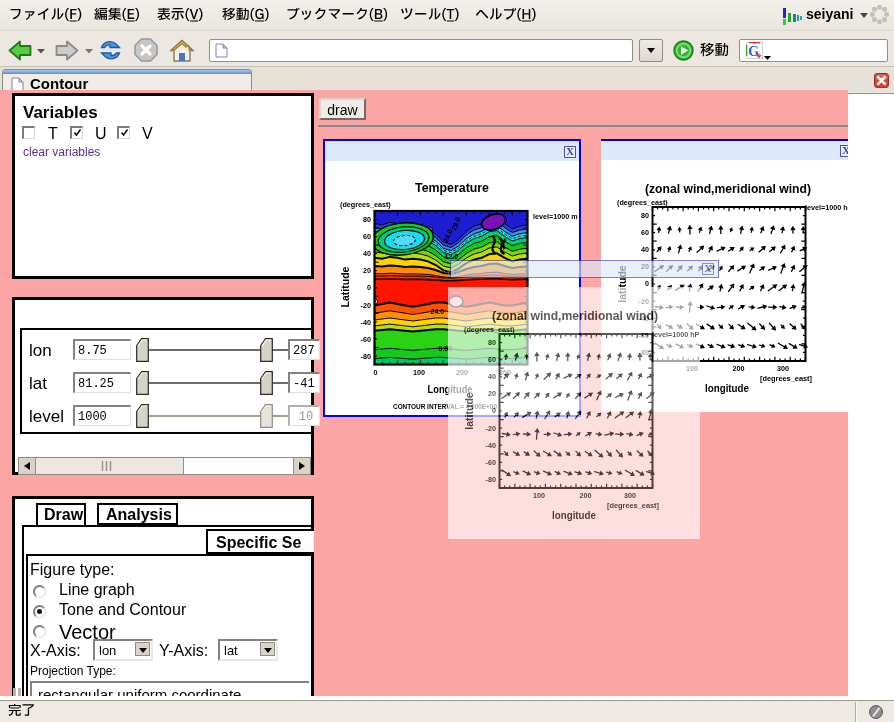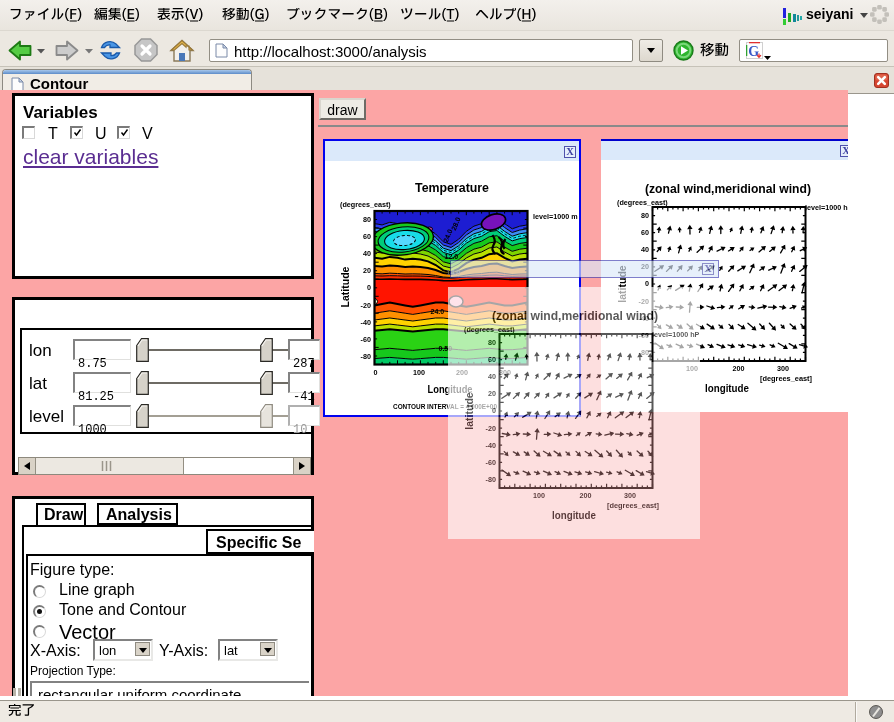--- a/index.html
+++ b/index.html
@@ -15,21 +15,21 @@
 .blackbox{position:absolute;border:3px solid #000;background:#fff}
 .urlfield{position:absolute;background:#fff;border:1px solid #928e84;border-radius:2px}
 .gbtn{position:absolute;background:#eeece5;border-top:2px solid #d9d6ce;border-left:2px solid #d9d6ce;border-right:2px solid #6e6c66;border-bottom:2px solid #6e6c66;font-size:14px;text-align:center;color:#000}
 .vscroll{position:absolute;left:877px;top:0;width:17px;height:606px;background:#d5cec2;border-left:1px solid #7c7668}
 .sbtn{position:absolute;left:0;width:16px;background:#d9d2c6;border:1px solid #948f83}
 .thumbv{position:absolute;left:0;width:16px;background:#f2efe9;border:1px solid #8d897d}
 .winttl{position:absolute;background:#dbe9fa}
 .xbtn{position:absolute;width:12px;height:12px;border:1.5px solid #4f52ac;color:#3d40a0;font-size:10.5px;line-height:9.5px;text-align:center;font-weight:bold;font-family:"Liberation Serif",serif;background:rgba(255,255,255,.3)}
 .ckb{position:absolute;width:13px;height:13px;background:#fff;border-top:2px solid #7a7a7a;border-left:2px solid #7a7a7a;border-bottom:1px solid #d8d8d8;border-right:1px solid #d8d8d8}
 .rad{position:absolute;width:13px;height:13px;border-radius:50%;background:#fff;border-top:2px solid #7a7a7a;border-left:2px solid #7a7a7a;border-bottom:1px solid #d8d8d8;border-right:1px solid #d8d8d8}
-.inp{position:absolute;background:#fff;border-top:2px solid #828282;border-left:2px solid #828282;border-bottom:1px solid #e0e0de;border-right:1px solid #e0e0de;font-family:"Liberation Mono",monospace;font-size:12px;color:#000;padding-left:3px;padding-top:16px}
+.inp{position:absolute;background:#fff;border-top:2px solid #828282;border-left:2px solid #828282;border-bottom:1px solid #e0e0de;border-right:1px solid #e0e0de;font-family:"Liberation Mono",monospace;font-size:12px;color:#000;padding-left:3px;padding-top:3px}
 .sel{position:absolute;height:22px;background:#fff;border-top:2px solid #828282;border-left:2px solid #828282;border-bottom:2px solid #e8e8e6;border-right:2px solid #e8e8e6;font-size:13px}
 .selarrow{position:absolute;right:1px;top:1px;width:15px;height:14px;background:#d9d3c8;border:1px solid #8f8b81}
 .selarrow:after{content:"";position:absolute;left:3px;top:5px;border-left:4px solid transparent;border-right:4px solid transparent;border-top:5px solid #000}
 .tabsq{position:absolute;background:#fff;border:2px solid #000;font-weight:bold;color:#000}
 svg{display:block}
 </style></head><body>
 <div class="ab menubar">
     <div class="menuitem" style="left:9px">
       <svg width="74" height="17" style="display:block">
         <g transform="translate(0,11)">
@@ -128,21 +128,20 @@
     <svg class="ab" style="left:169px;top:7px" width="26" height="25">
 <path d="M2 12.5 L13 2.5 L24 12.5 L21 12.5 L21 23 L5 23 L5 12.5 Z" fill="#f2f0ec" stroke="#8a7a5a" stroke-width="1.4"></path>
 <path d="M2.5 12 L13 2.5 L23.5 12 L20 12 L20 8 L17 8 L17 9.2 L13 5.6 L5.5 12 Z" fill="#e8b84a" stroke="#9a7a3a" stroke-width="1.2"></path>
 <rect x="10" y="15" width="6" height="8" fill="#4a78b8"></rect>
     </svg>
     <div class="urlfield" style="left:209px;top:8px;width:424px;height:23px"></div>
     <svg class="ab" style="left:215px;top:12px" width="13" height="15">
 <path d="M1 1 L8 1 L12 5 L12 14 L1 14 Z" fill="#fdfdfd" stroke="#7a8aa8" stroke-width="1"></path>
       <path d="M8 1 L8 5 L12 5 Z" fill="#c8d4e8" stroke="#7a8aa8" stroke-width="1"></path>
     </svg>
-    <div class="ab" style="left:234px;top:12px;font-size:15px">http://localhost:3000/analysis</div>
     <div class="ab" style="left:639px;top:8px;width:24px;height:23px;background:linear-gradient(#efece6,#ddd8ce);border:1px solid #8f8b81;border-radius:2px"></div>
     <div class="ab" style="left:647px;top:17px;border-left:4.5px solid transparent;border-right:4.5px solid transparent;border-top:5.5px solid #000"></div>
     <svg class="ab" style="left:673px;top:9px" width="21" height="21">
 <circle cx="10.5" cy="10.5" r="9.5" fill="#2fb52f" stroke="#1a7a1a" stroke-width="1.4"></circle>
 <circle cx="10.5" cy="10.5" r="6.8" fill="none" stroke="#7ad87a" stroke-width="2"></circle>
 <path d="M8 6.2 L15 10.5 L8 14.8 Z" fill="#fff"></path>
     </svg>
     <div class="ab" style="left:700px;top:12px">
       <svg width="30" height="18" style="display:block">
         <g transform="translate(0,12)">
@@ -183,21 +182,21 @@
       <div class="ckb" style="left:55px;top:30px"></div>
       <svg class="ab" style="left:57px;top:31px" width="12" height="12">
         <path d="M2.5 5.5 L4.5 8 L8.5 2.5" fill="none" stroke="#000" stroke-width="1.4"></path>
       </svg>
       <div class="ab" style="left:80px;top:29px;font-size:16px">U</div>
       <div class="ckb" style="left:102px;top:30px"></div>
       <svg class="ab" style="left:104px;top:31px" width="12" height="12">
         <path d="M2.5 5.5 L4.5 8 L8.5 2.5" fill="none" stroke="#000" stroke-width="1.4"></path>
       </svg>
       <div class="ab" style="left:127px;top:29px;font-size:16px">V</div>
-      <div class="ab" style="left:8px;top:49px;font-size:21px;color:#5a2d91;text-decoration:underline">clear variables</div>
+      <div class="ab" style="left:8px;top:49px;font-size:12px;color:#5a2d91;">clear variables</div>
     </div>
     <div class="blackbox" style="left:12px;top:207px;width:302px;height:178px">
       <div class="ab" style="left:5px;top:28px;width:294px;height:106px;border:2px solid #000;border-right:none"></div>
       <div class="ab" style="left:14px;top:41px;font-size:17px">lon</div>
       <div class="inp" style="left:58px;top:39px;width:58px;height:21px">8.75</div>
       <div class="ab" style="left:124px;top:49px;width:152px;height:2px;background:#6e6b64"></div>
       <svg class="ab" style="left:121px;top:38px" width="13" height="24">
         <path d="M0.7 7.5 L5.5 0.7 L12.3 0.7 L12.3 23.3 L0.7 23.3 Z" fill="#d6d2c9" stroke="#2a2925" stroke-width="1.2"></path>
         <path d="M2 8 L6 2 L11 2" fill="none" stroke="#f4f2ee" stroke-width="1.2"></path>
       </svg>
@@ -222,21 +221,21 @@
       <div class="inp" style="left:58px;top:105px;width:58px;height:21px">1000</div>
       <div class="ab" style="left:124px;top:115px;width:152px;height:2px;background:#a39f94"></div>
       <svg class="ab" style="left:121px;top:104px" width="13" height="24">
         <path d="M0.7 7.5 L5.5 0.7 L12.3 0.7 L12.3 23.3 L0.7 23.3 Z" fill="#d6d2c9" stroke="#2a2925" stroke-width="1.2"></path>
         <path d="M2 8 L6 2 L11 2" fill="none" stroke="#f4f2ee" stroke-width="1.2"></path>
       </svg>
       <svg class="ab" style="left:245px;top:104px" width="13" height="24">
         <path d="M0.7 7.5 L5.5 0.7 L12.3 0.7 L12.3 23.3 L0.7 23.3 Z" fill="#e7e4dd" stroke="#8f8b81" stroke-width="1.2"></path>
         <path d="M2 8 L6 2 L11 2" fill="none" stroke="#f4f2ee" stroke-width="1.2"></path>
       </svg>
-      <div class="inp" style="left:273px;top:105px;width:32px;height:21px;color:#999;border-top-color:#b0b0b0;border-left-color:#b0b0b0;">10</div>
+      <div class="inp" style="left:273px;top:105px;width:32px;height:21px;color:#999;border-top-color:#b0b0b0;border-left-color:#b0b0b0;text-align:center;">10</div>
       <div class="ab" style="left:3px;top:157px;width:293px;height:18px;background:#fff;border:1px solid #8d897d">
         <div class="ab" style="left:0;top:0;width:17px;height:16px;background:#d9d2c6;border-right:1px solid #948f83"></div>
         <div class="ab" style="left:5px;top:4px;border-top:4.5px solid transparent;border-bottom:4.5px solid transparent;border-right:6px solid #000"></div>
         <div class="ab" style="left:17px;top:0;width:148px;height:16px;background:#ece8e1;border-right:1px solid #948f83"></div>
         <svg class="ab" style="left:82px;top:3px" width="12" height="10">
           <path d="M1.5 0 V10 M5.5 0 V10 M9.5 0 V10" stroke="#9a958a" stroke-width="1.5"></path>
         </svg>
         <div class="ab" style="left:274px;top:0;width:17px;height:16px;background:#d9d2c6;border-left:1px solid #948f83"></div>
         <div class="ab" style="left:280px;top:4px;border-top:4.5px solid transparent;border-bottom:4.5px solid transparent;border-left:6px solid #000"></div>
       </div>

